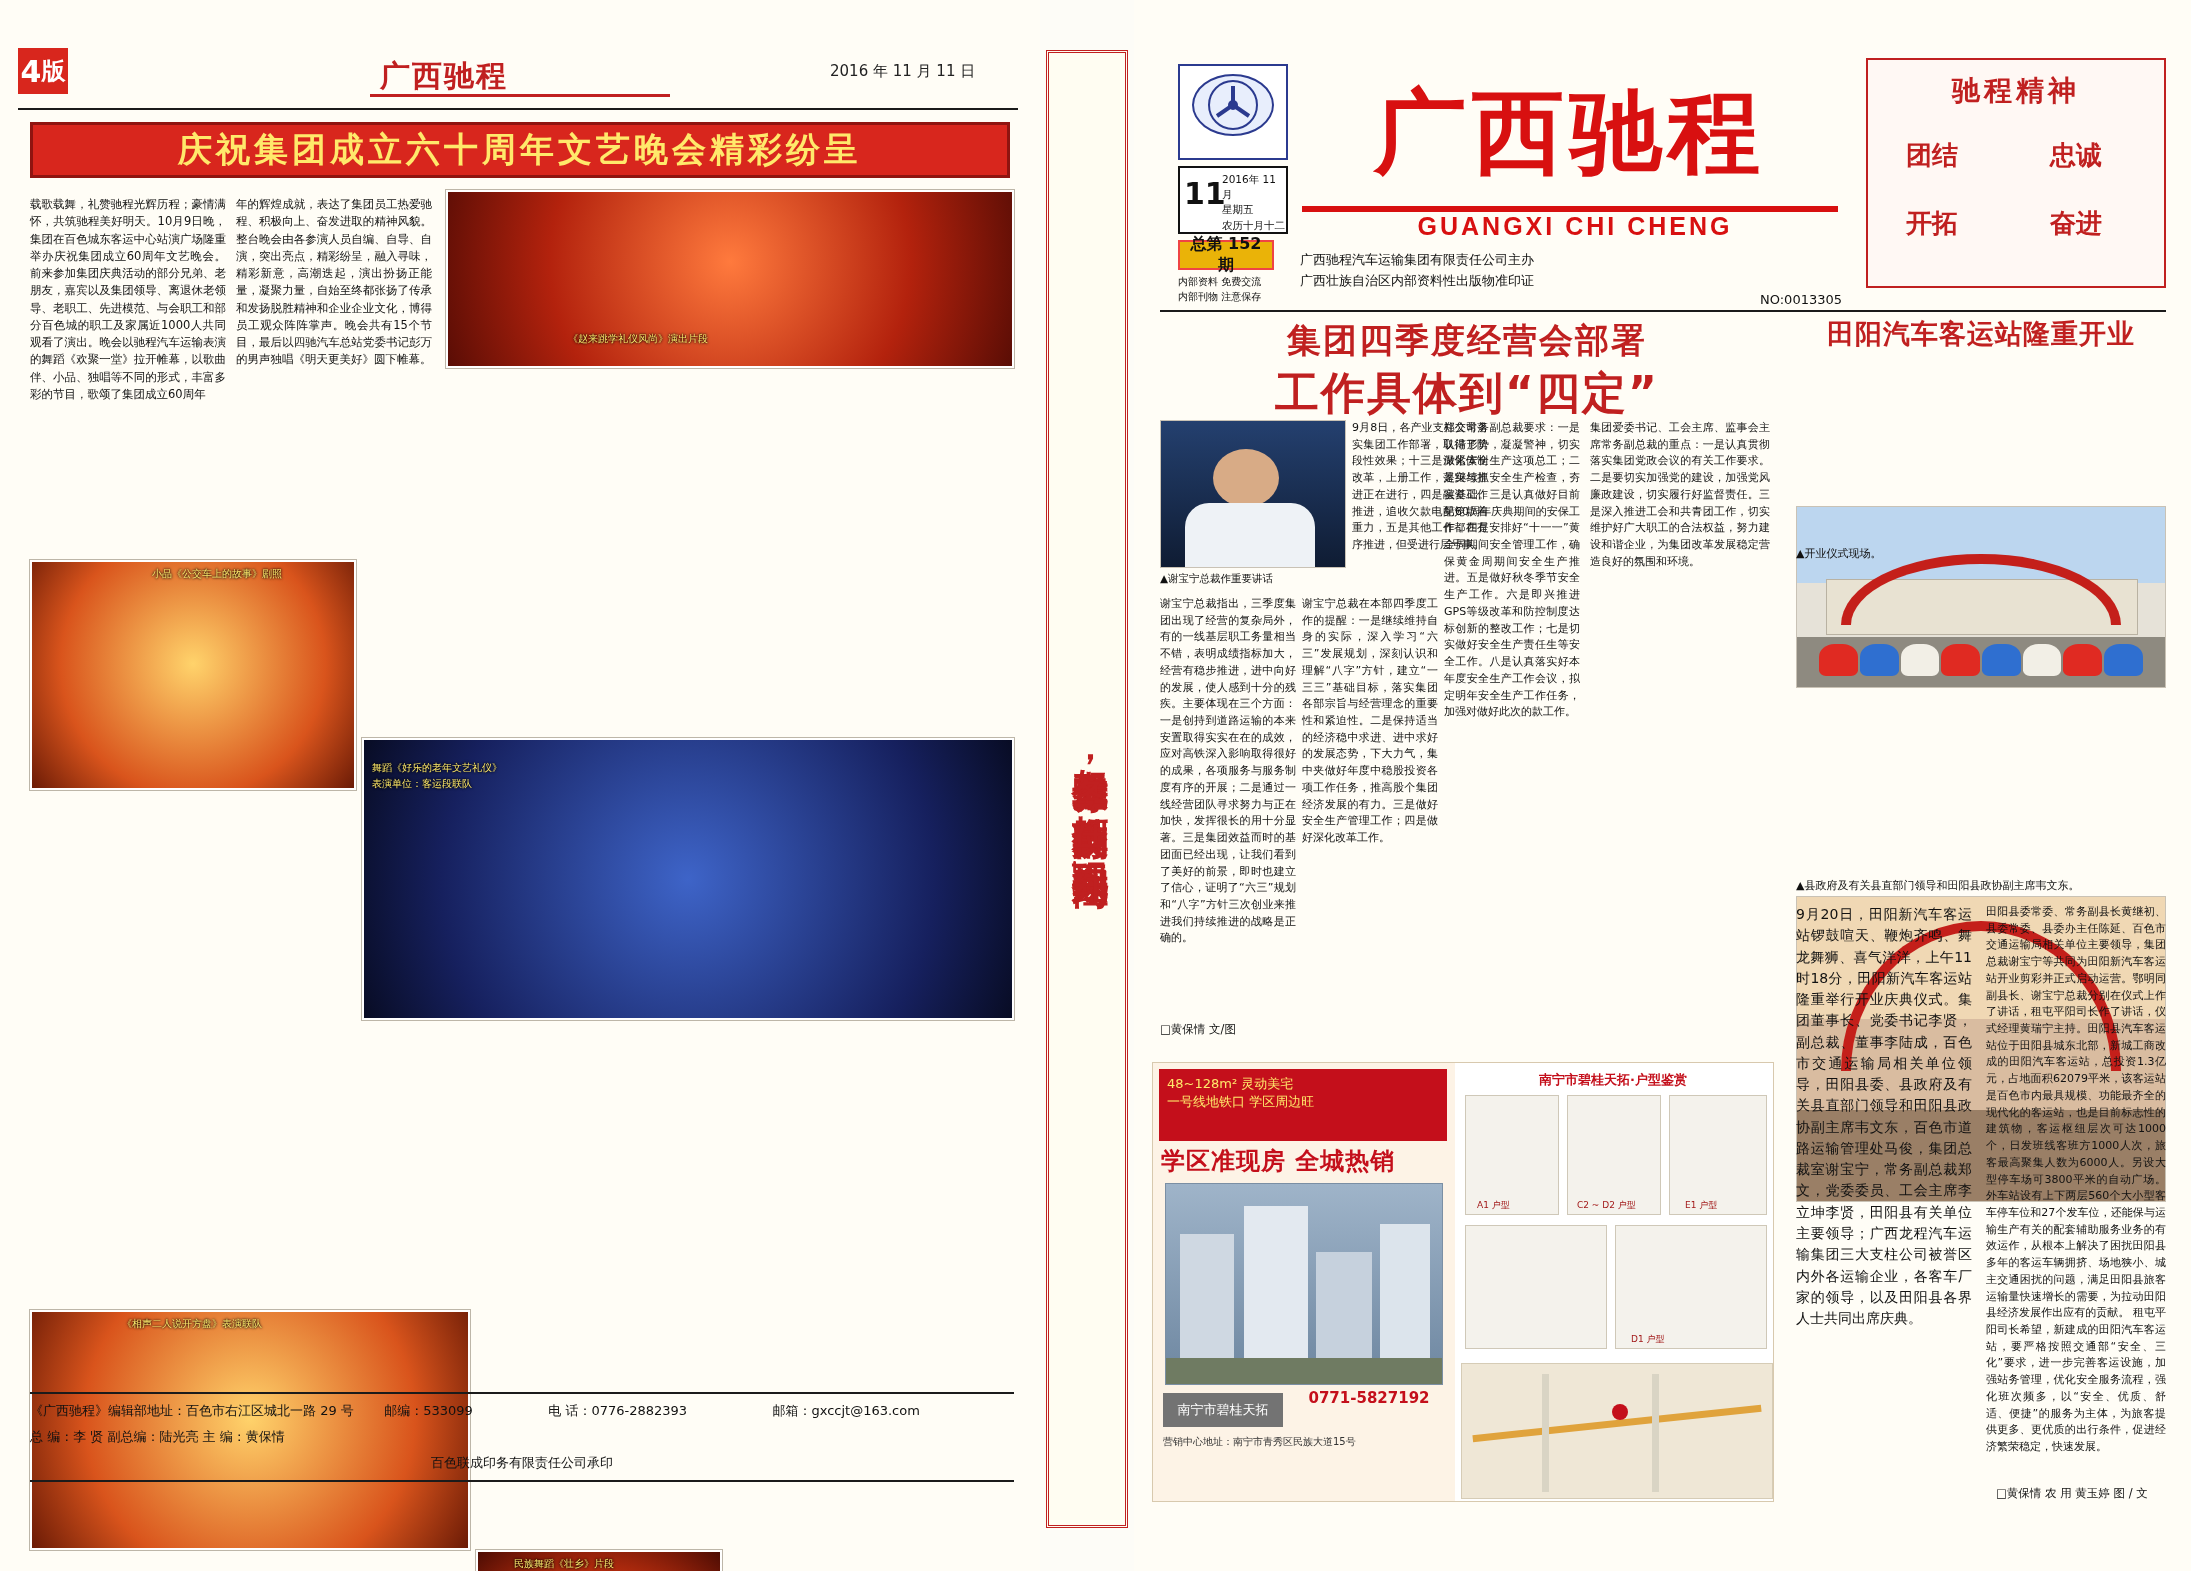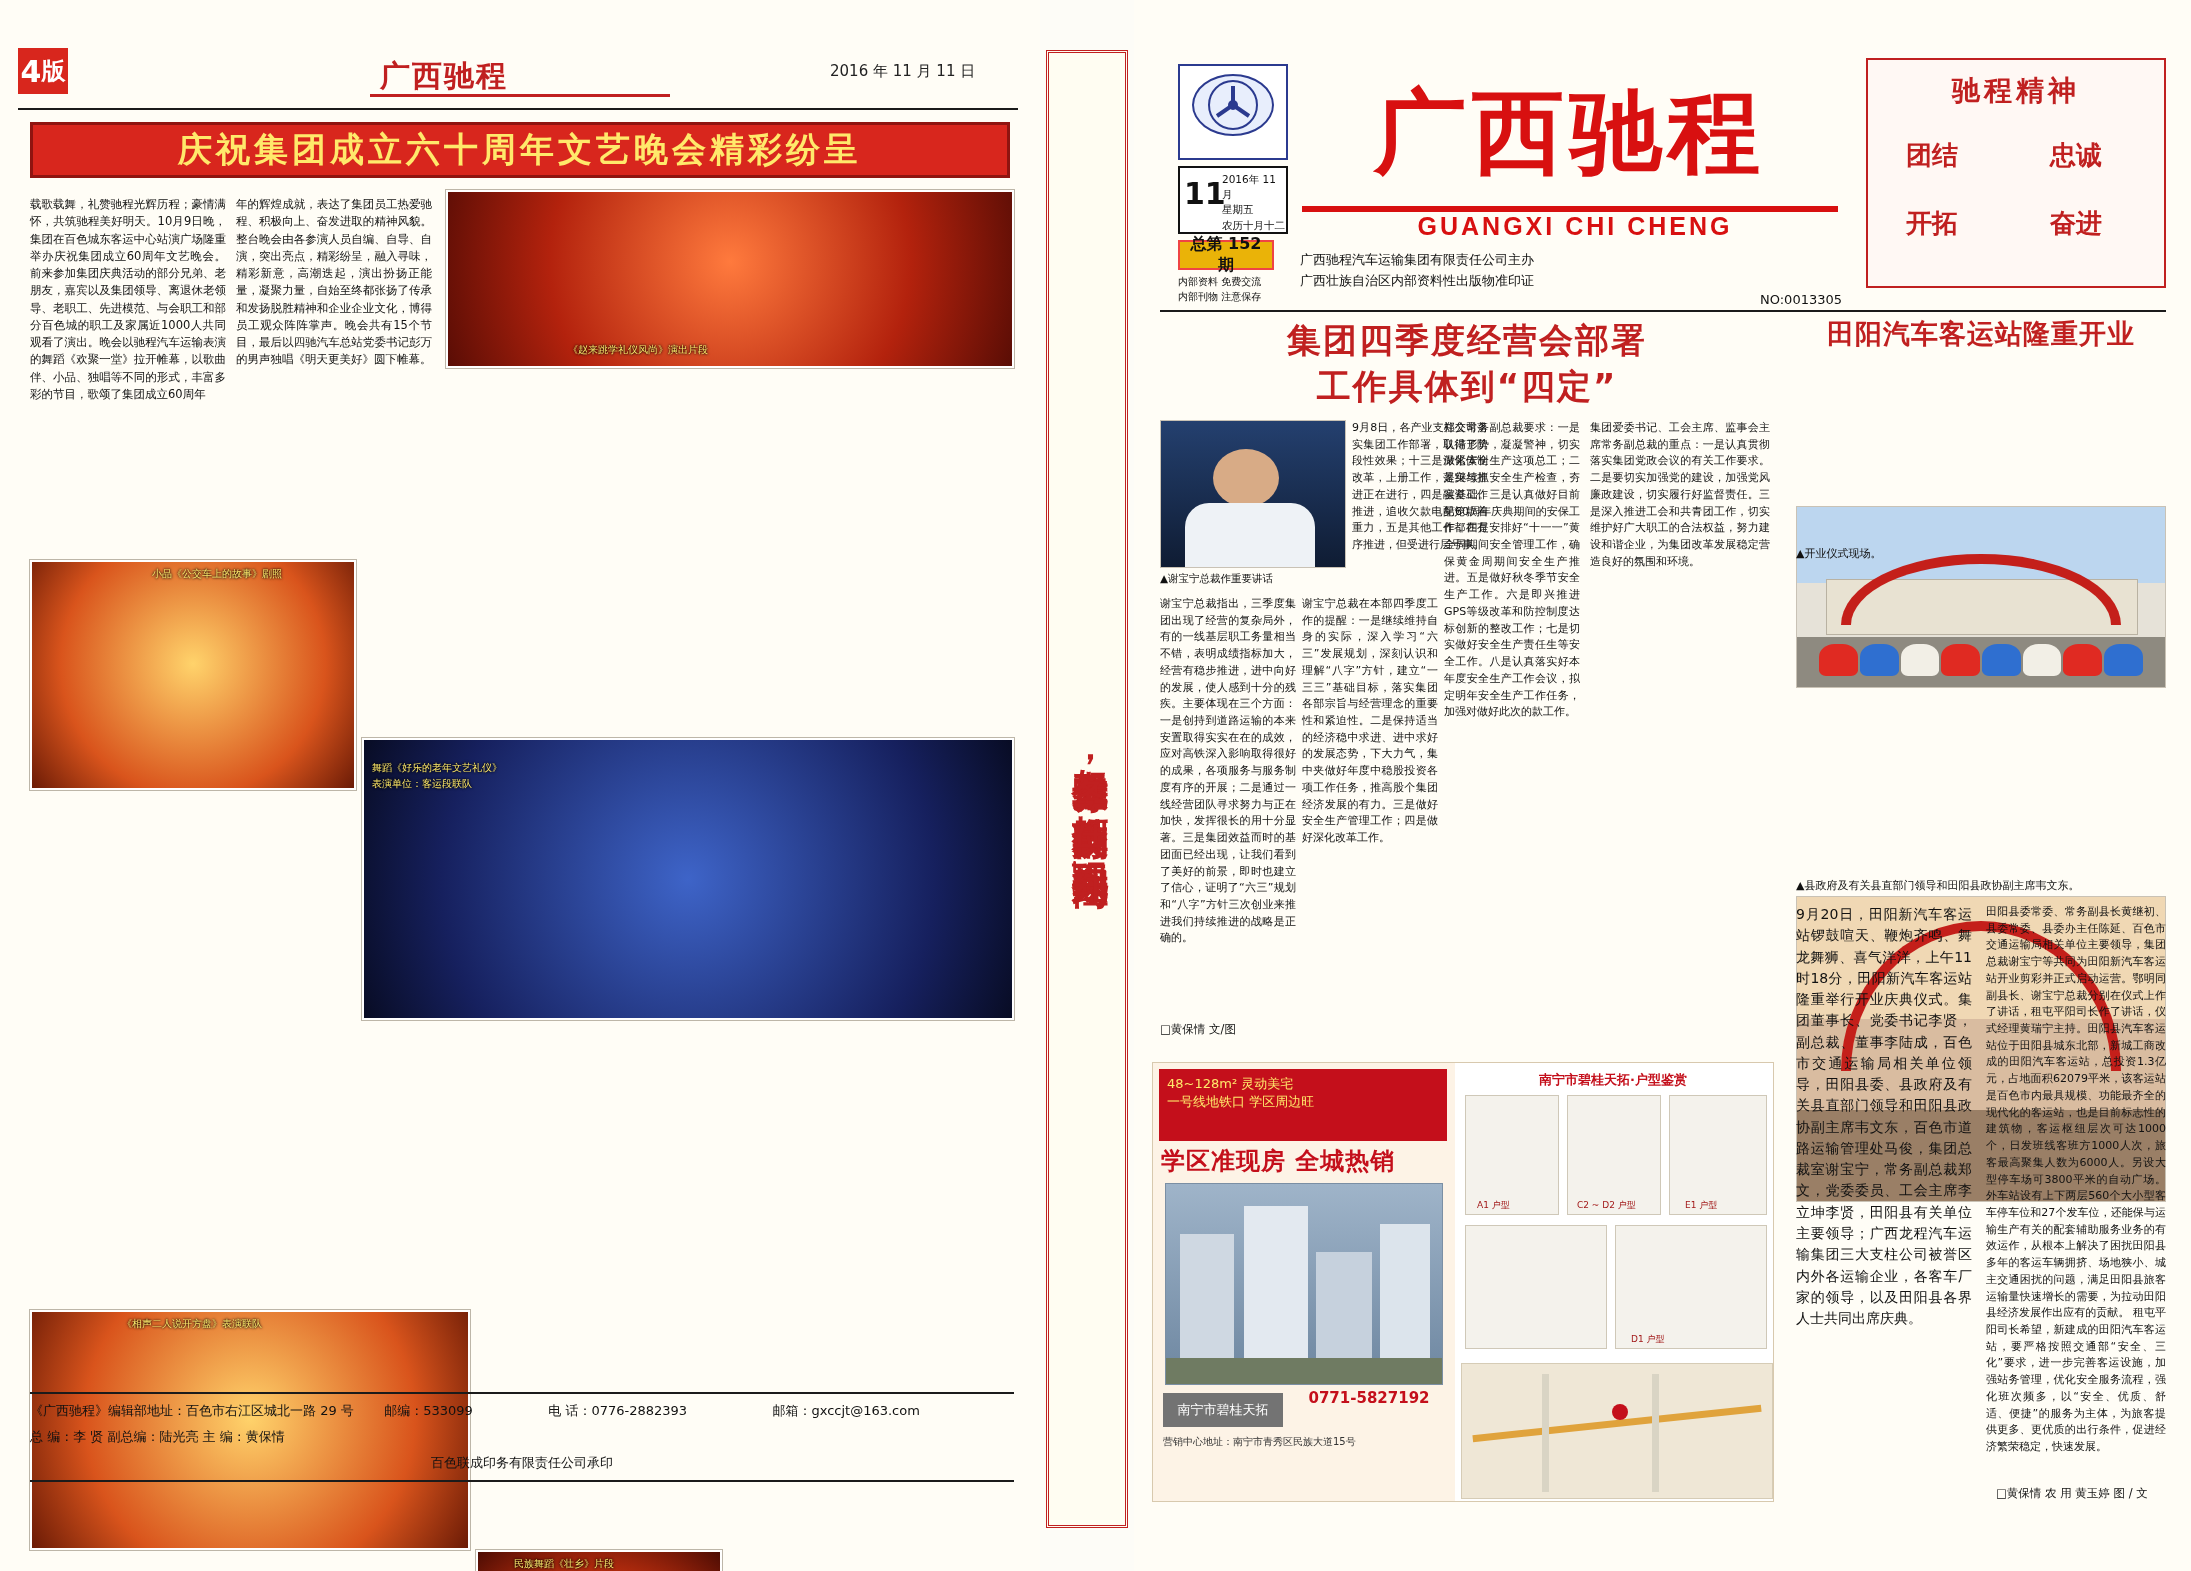--- a/index.html
+++ b/index.html
@@ -73,21 +73,21 @@
 
   #spiritbox{left:1866px;top:58px;width:300px;height:230px;border:2px solid #c02020;background:#fff8f4;}
   #spirit-title{left:1876px;top:72px;width:280px;font-size:28px;font-weight:bold;color:#c02020;text-align:center;letter-spacing:4px;}
   .spirit-word{position:absolute;font-size:26px;font-weight:bold;color:#c02020;}
 
   #rrule{left:1160px;top:310px;width:1006px;height:2px;background:#1b1b1b;}
 
   
   #rheadline{left:1160px;top:318px;width:614px;height:92px;}
   #rheadline .l1{font-size:34px;font-weight:bold;color:#c02020;letter-spacing:2px;text-align:center;}
-  #rheadline .l2{font-size:34px;font-weight:bold;color:#c02020;letter-spacing:2px;text-align:center;}
+  #rheadline .l2{font-size:44px;font-weight:bold;color:#c02020;letter-spacing:2px;text-align:center;}
 
   #rphoto{left:1160px;top:420px;width:186px;height:148px;}
   #rphotocap{left:1160px;top:572px;width:190px;font-size:10.5px;color:#111;}
 
   .rcol{font-size:11px;line-height:1.52;color:#111;}
   #rc1{left:1352px;top:420px;width:136px;}
   #rc2{left:1160px;top:596px;width:136px;}
   #rc3{left:1302px;top:596px;width:136px;}
   #rc4{left:1444px;top:420px;width:136px;}
   #rc5{left:1590px;top:420px;width:180px;}
@@ -171,21 +171,21 @@
           <div class="fig f-red"></div>
             <div class="fig f-red"></div>
             <div class="fig f-red"></div>
           <div class="fig f-red"></div>
             <div class="fig f-red"></div>
             <div class="fig f-red"></div>
           <div class="fig f-red"></div>
             <div class="fig f-red"></div>
             <div class="fig f-red"></div>
         </div>
-        <div class="cap y cn" style="left:120px;bottom:10px;">《赵来跳学礼仪风尚》演出片段</div>
+        <div class="cap y cn" style="left:120px;bottom:21px;">《赵来跳学礼仪风尚》演出片段</div>
       </div>
 
       <div class="abs photo" id="g1">
         <div class="stagebg3"></div>
         <div class="bodyrow" style="bottom:10%;height:52%;">
           <div class="fig f-pnk"></div>
             <div class="fig f-wht"></div>
             <div class="fig f-blu"></div>
             <div class="fig f-org"></div>
         </div>

